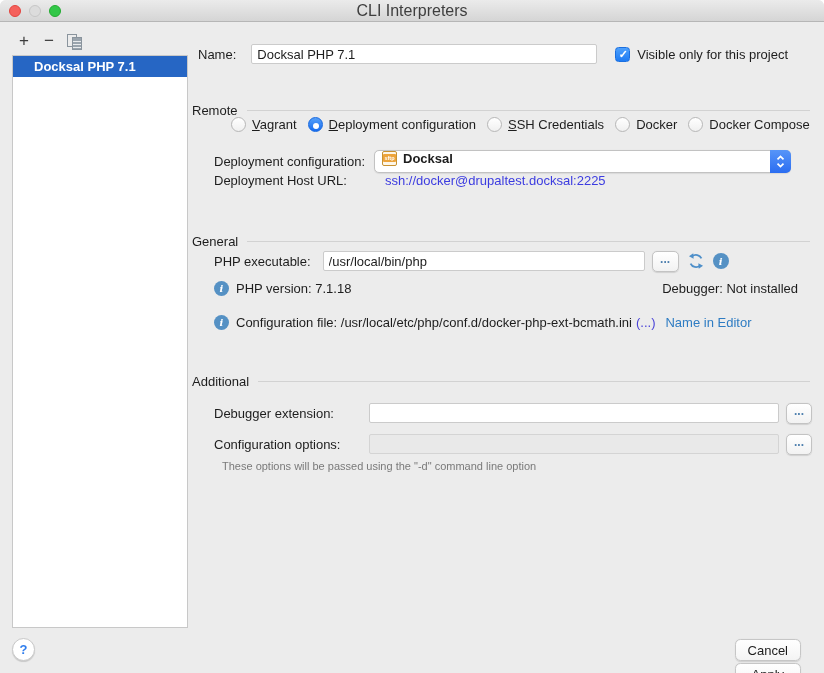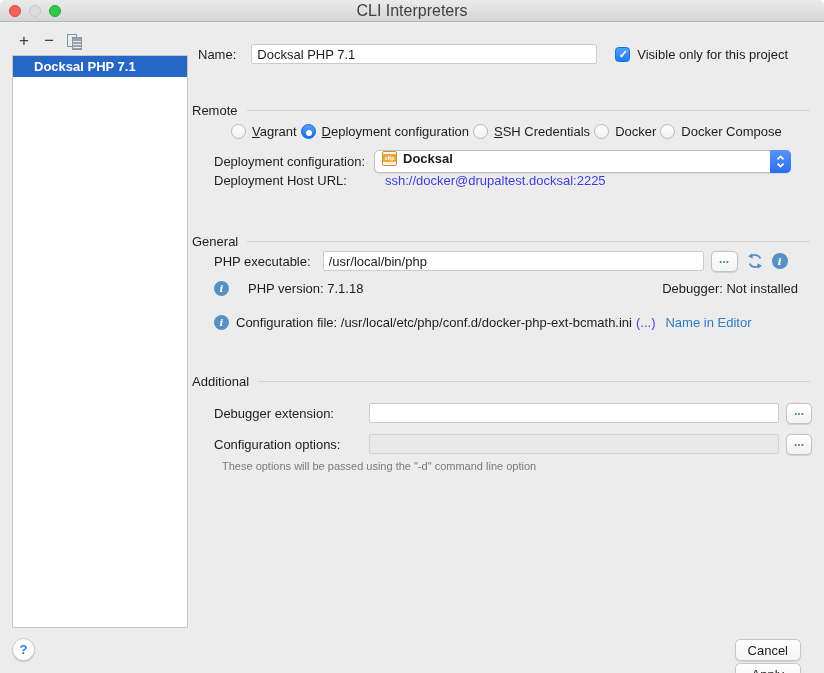--- a/index.html
+++ b/index.html
@@ -128,21 +128,21 @@
       <input class="text-input" style="width: 346px; margin-left: 15px;" value="Docksal PHP 7.1">
       <span class="checkbox" style="margin-left:18px;"></span>
       <span style="margin-left:7px;">Visible only for this project</span>
     </div>
 
     <div class="row section-header" style="top:80px;">
       <span class="sect-label">Remote</span>
       <div class="section-line"></div>
     </div>
 
-    <div class="row" style="left:42px; top:101px; right:0; height:17px; gap:4px;">
+    <div class="row" style="left:42px; top:94px; right:0; height:17px; gap:11px;">
       <span class="radio-item">
         <span class="radio"></span>
         <span class="mn">Vagrant</span>
       </span>
       <span class="radio-item">
         <span class="radio selected"></span>
         <span class="mn">Deployment configuration</span>
       </span>
       <span class="radio-item">
         <span class="radio"></span>
@@ -179,42 +179,42 @@
       <span class="url-link" style="position:absolute; left:171px;">ssh://docker@drupaltest.docksal:2225</span>
     </div>
 
     <div class="row section-header" style="top:211px;">
       <span class="sect-label">General</span>
       <div class="section-line"></div>
     </div>
 
     <div class="row" style="left:25px; top:228px; height:22px;">
       <span>PHP executable:</span>
-      <input class="text-input" style="width: 381px; margin-left: 12px;" value="/usr/local/bin/php">
+      <input class="text-input" style="width: 322px; margin-left: 12px;" value="/usr/local/bin/php">
       <button class="browse-btn" style="margin-left:7px; border:1px solid #c3c3c3;">
         <span>...</span>
       </button>
       <span style="margin-left:9px;">
         <svg width="16" height="16" viewBox="0 0 15 15">
           <g stroke="#4e8fc9" stroke-width="1.7" fill="none">
             <path d="M12.6 5.0 A5.6 5.6 0 0 0 3.8 3.2"></path>
             <path d="M2.4 10.0 A5.6 5.6 0 0 0 11.2 11.8"></path>
           </g>
           <g fill="#4e8fc9">
             <polygon points="4.9,0.2 5.3,5.3 0.9,3.1"></polygon>
             <polygon points="10.1,14.8 9.7,9.7 14.1,11.9"></polygon>
           </g>
         </svg>
       </span>
       <span class="info-icon" style="margin-left:9px; width:16px; height:16px;">i</span>
     </div>
 
     <div class="row" style="left:25px; top:258px; right:26px; height:16px;">
       <span class="info-icon">i</span>
-      <span style="margin-left:19px;text-align:center;">PHP version: 7.1.18</span>
+      <span style="margin-left:7px;text-align:center;">PHP version: 7.1.18</span>
       <span style="margin-left:auto;">Debugger: Not installed</span>
     </div>
 
     <div class="row" style="left:25px; top:292px; height:16px;">
       <span class="info-icon">i</span>
       <span style="margin-left:7px;">Configuration file: /usr/local/etc/php/conf.d/docker-php-ext-bcmath.ini</span>
       <span class="more-link">(...)</span>
       <span class="open-link">Name in Editor</span>
     </div>
 

